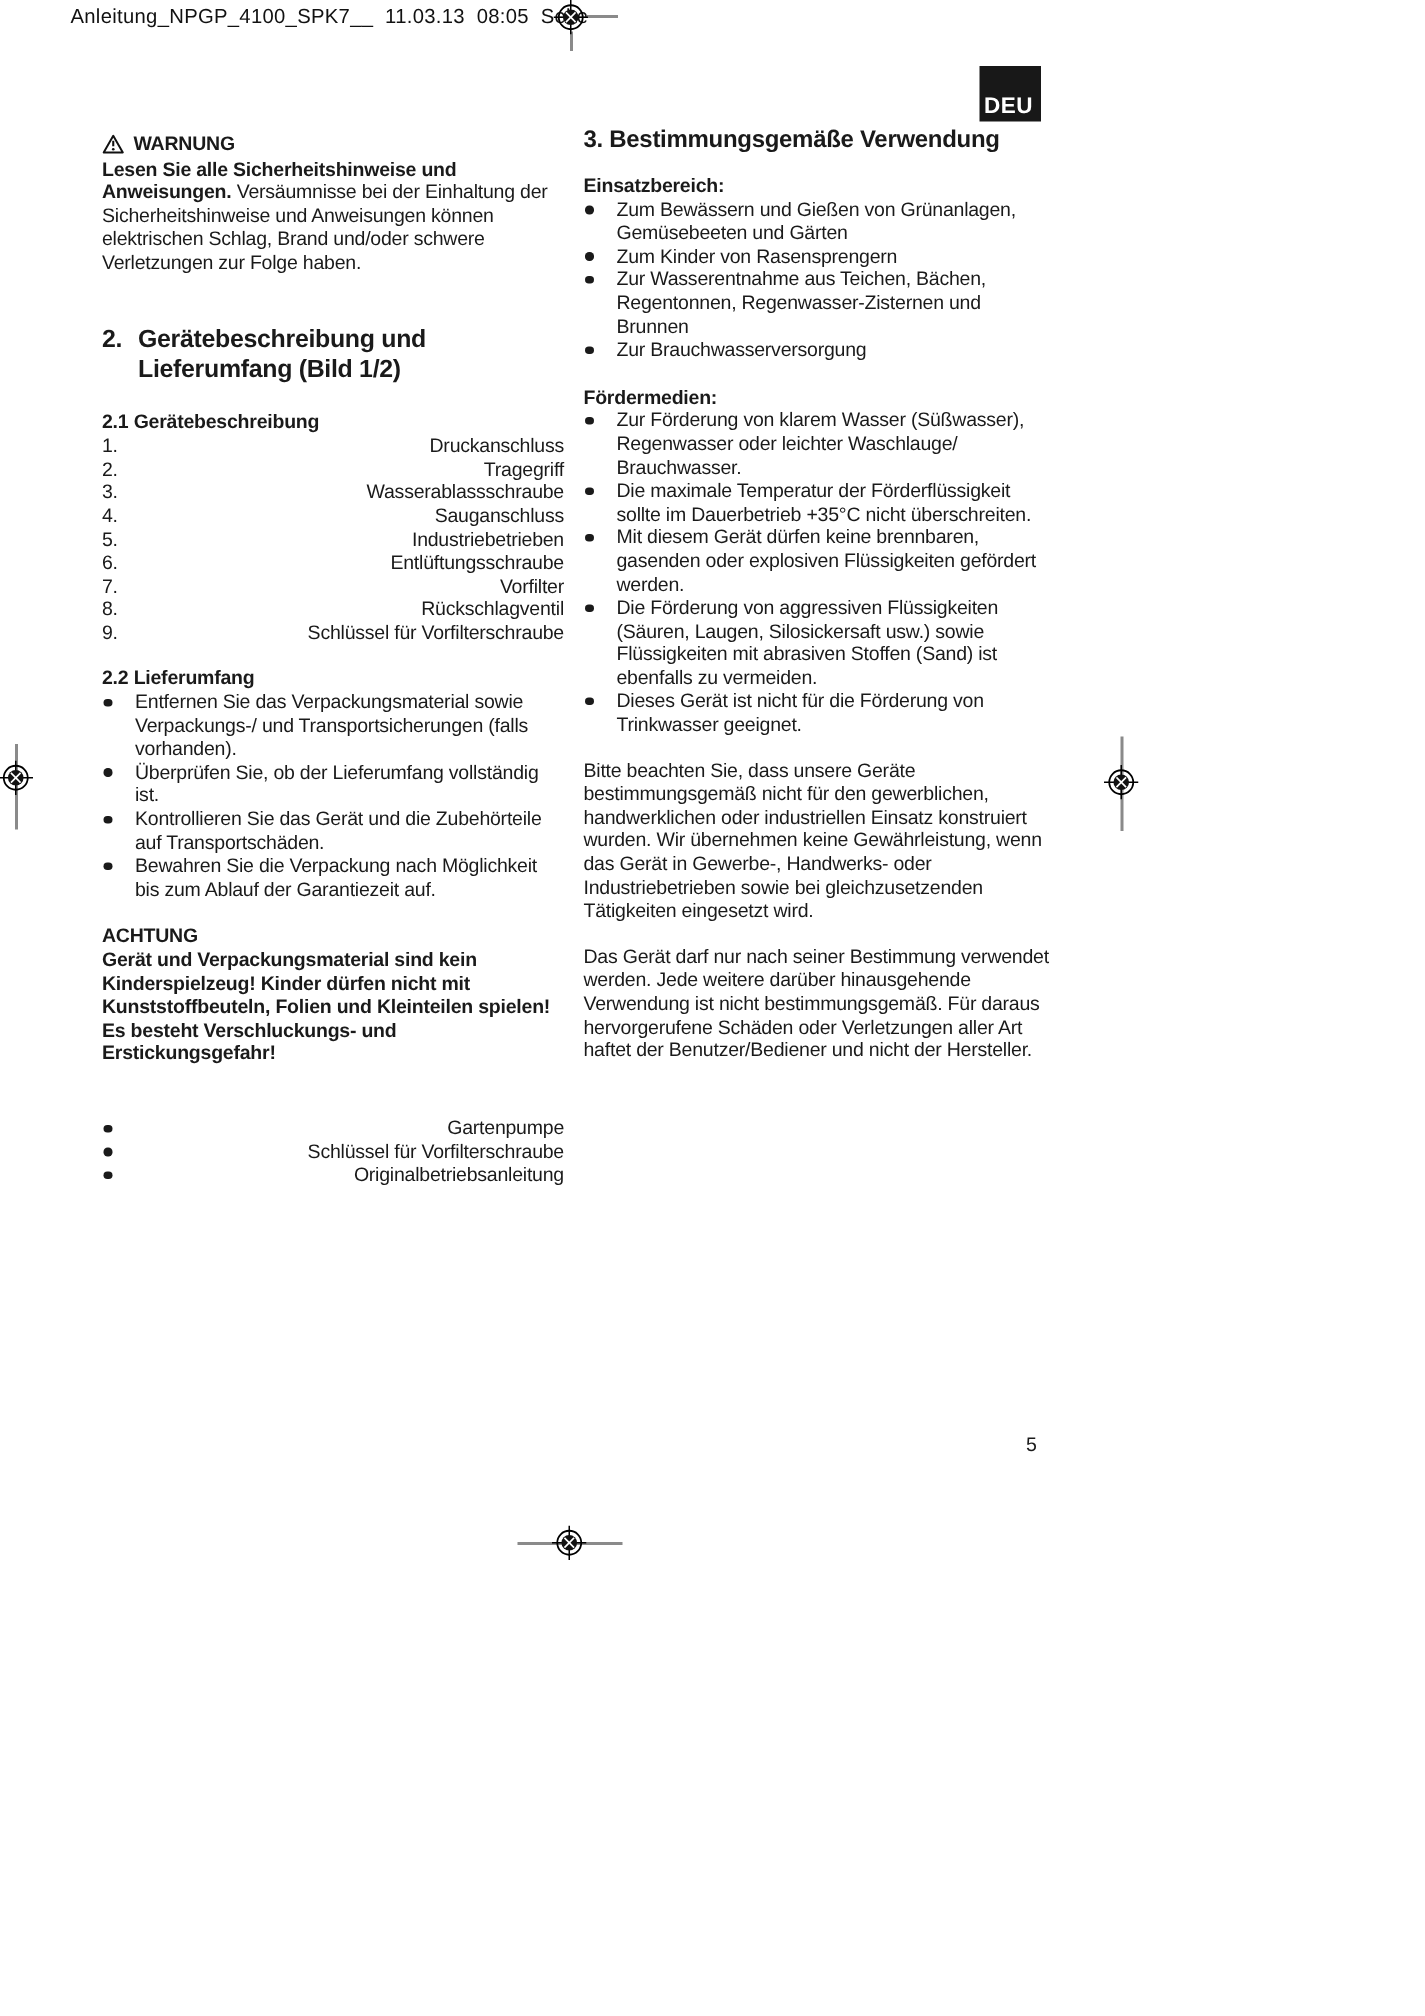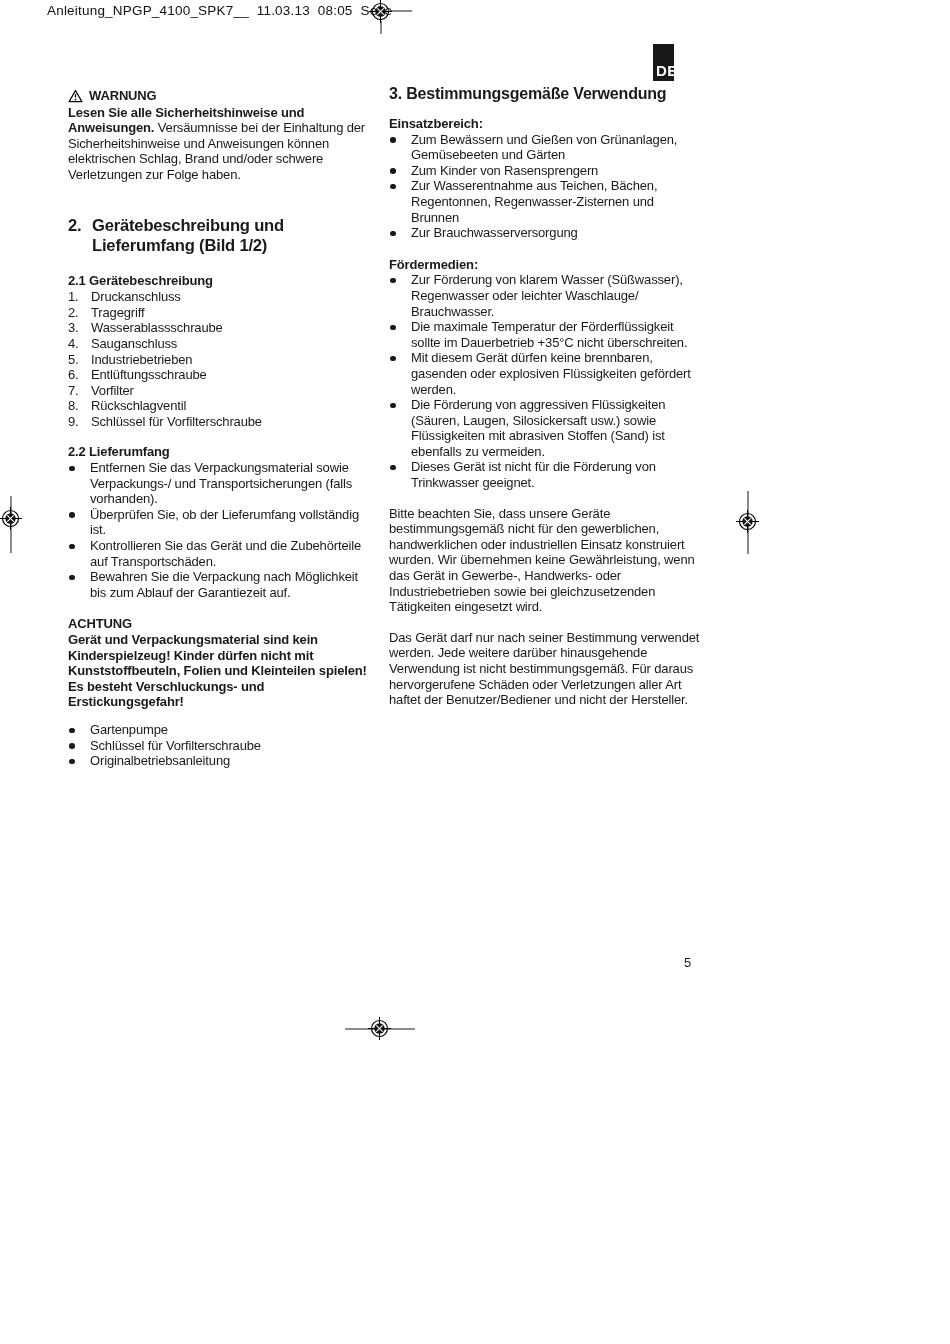--- a/index.html
+++ b/index.html
@@ -11,21 +11,21 @@
   
   .hdr{
     position:absolute;left:47px;top:3px;font-size:13.5px;color:#111;
     white-space:pre;letter-spacing:0.2px;
   }
   
   .regline{position:absolute;background:#8a8a8a;}
   .regmark{position:absolute;width:23px;height:23px;}
   
   .badge{
-    position:absolute;left:653px;top:44px;width:21px;height:37px;
+    position:absolute;left:653px;top:44px;width:41px;height:37px;
     background:#181818;color:#ffffff;font-weight:bold;font-size:15px;
     display:flex;align-items:flex-end;justify-content:flex-start;
     padding:0 0 2px 3px;box-sizing:border-box;letter-spacing:0.3px;
   }
   
   .col{position:absolute;font-size:13px;line-height:15.6px;letter-spacing:-0.15px;}
   .col-left{left:68px;top:88px;width:308px;}
   .col-right{left:389px;top:84px;width:315px;}
   .b{font-weight:bold;}
   p{margin:0;}
@@ -34,21 +34,21 @@
   .tri{width:15px;height:14px;flex:0 0 auto;}
   
   .h-big{display:flex;font-size:16.6px;line-height:20px;font-weight:bold;letter-spacing:-0.2px;}
   .h-big .num{flex:0 0 24px;}
   .h2-left{margin-top:33px;}
   .h-big3{font-size:16px;line-height:20px;font-weight:bold;letter-spacing:-0.2px;margin-bottom:12px;}
   .h-sub{font-weight:bold;margin-top:14px;margin-bottom:1px;}
   
   .nrow{display:flex;}
   .nrow .num{flex:0 0 23px;}
-  .nrow .txt{flex:1;}
+  .nrow .txt{flex:1;text-align:right;}
   
   .brow{display:flex;}
   .brow .bcell{flex:0 0 22px;position:relative;}
   .dot{position:absolute;left:1px;top:5.5px;width:5.5px;height:5.5px;border-radius:50%;background:#1a1a1a;}
   .brow .txt{flex:1;}
   .mt2{margin-top:16px;}
   .para{margin-top:15px;}
   
   .pageno{position:absolute;left:684px;top:955px;font-size:13px;}
 </style>
@@ -186,21 +186,21 @@
           <span class="bcell">
             <span class="dot"></span>
           </span>
           <span class="txt">Bewahren Sie die Verpackung nach Möglichkeit bis zum Ablauf der Garantiezeit auf.</span>
         </div>
     </div>
 
     <div class="b mt2">ACHTUNG</div>
     <p class="b">Gerät und Verpackungsmaterial sind kein Kinderspielzeug! Kinder dürfen nicht mit Kunststoffbeuteln, Folien und Kleinteilen spielen! Es besteht Verschluckungs- und Erstickungsgefahr!</p>
 
-    <div class="mt2" style="margin-top:12px;">
+    <div class="mt2" style="margin-top:34px;text-align:right;">
       <div class="brow">
           <span class="bcell">
             <span class="dot"></span>
           </span>
           <span class="txt">Gartenpumpe</span>
         </div>
       <div class="brow">
           <span class="bcell">
             <span class="dot"></span>
           </span>

